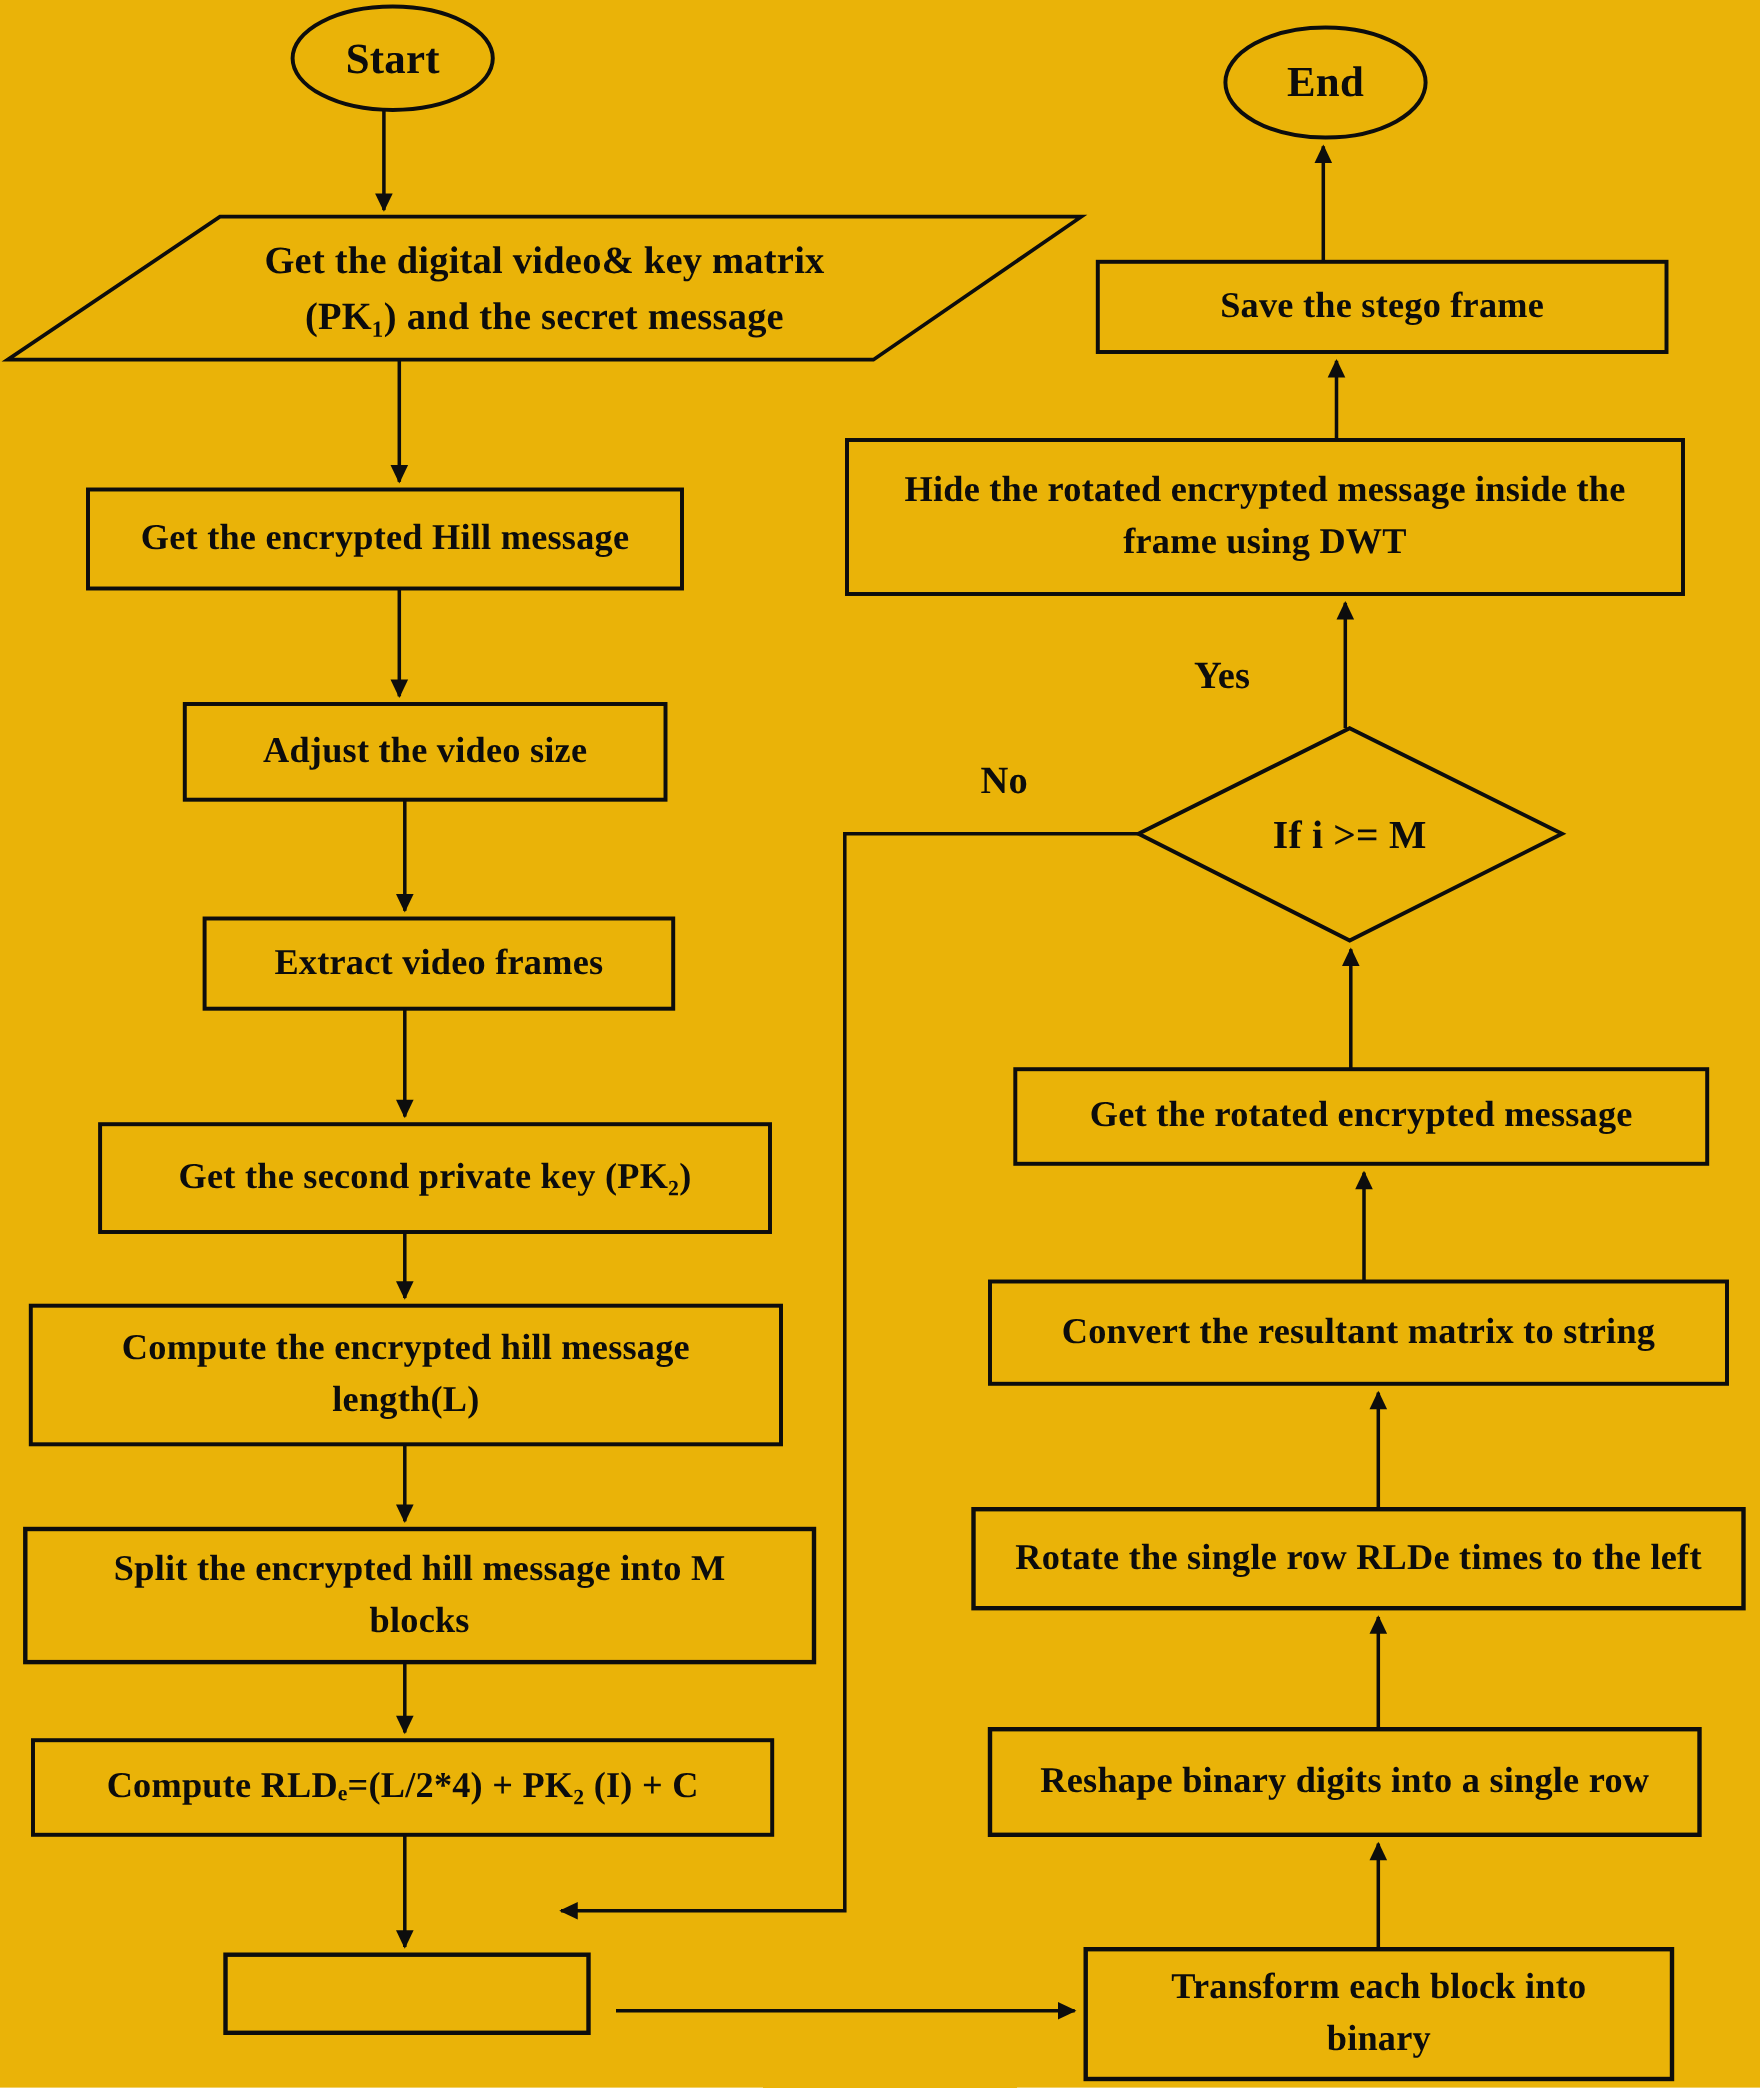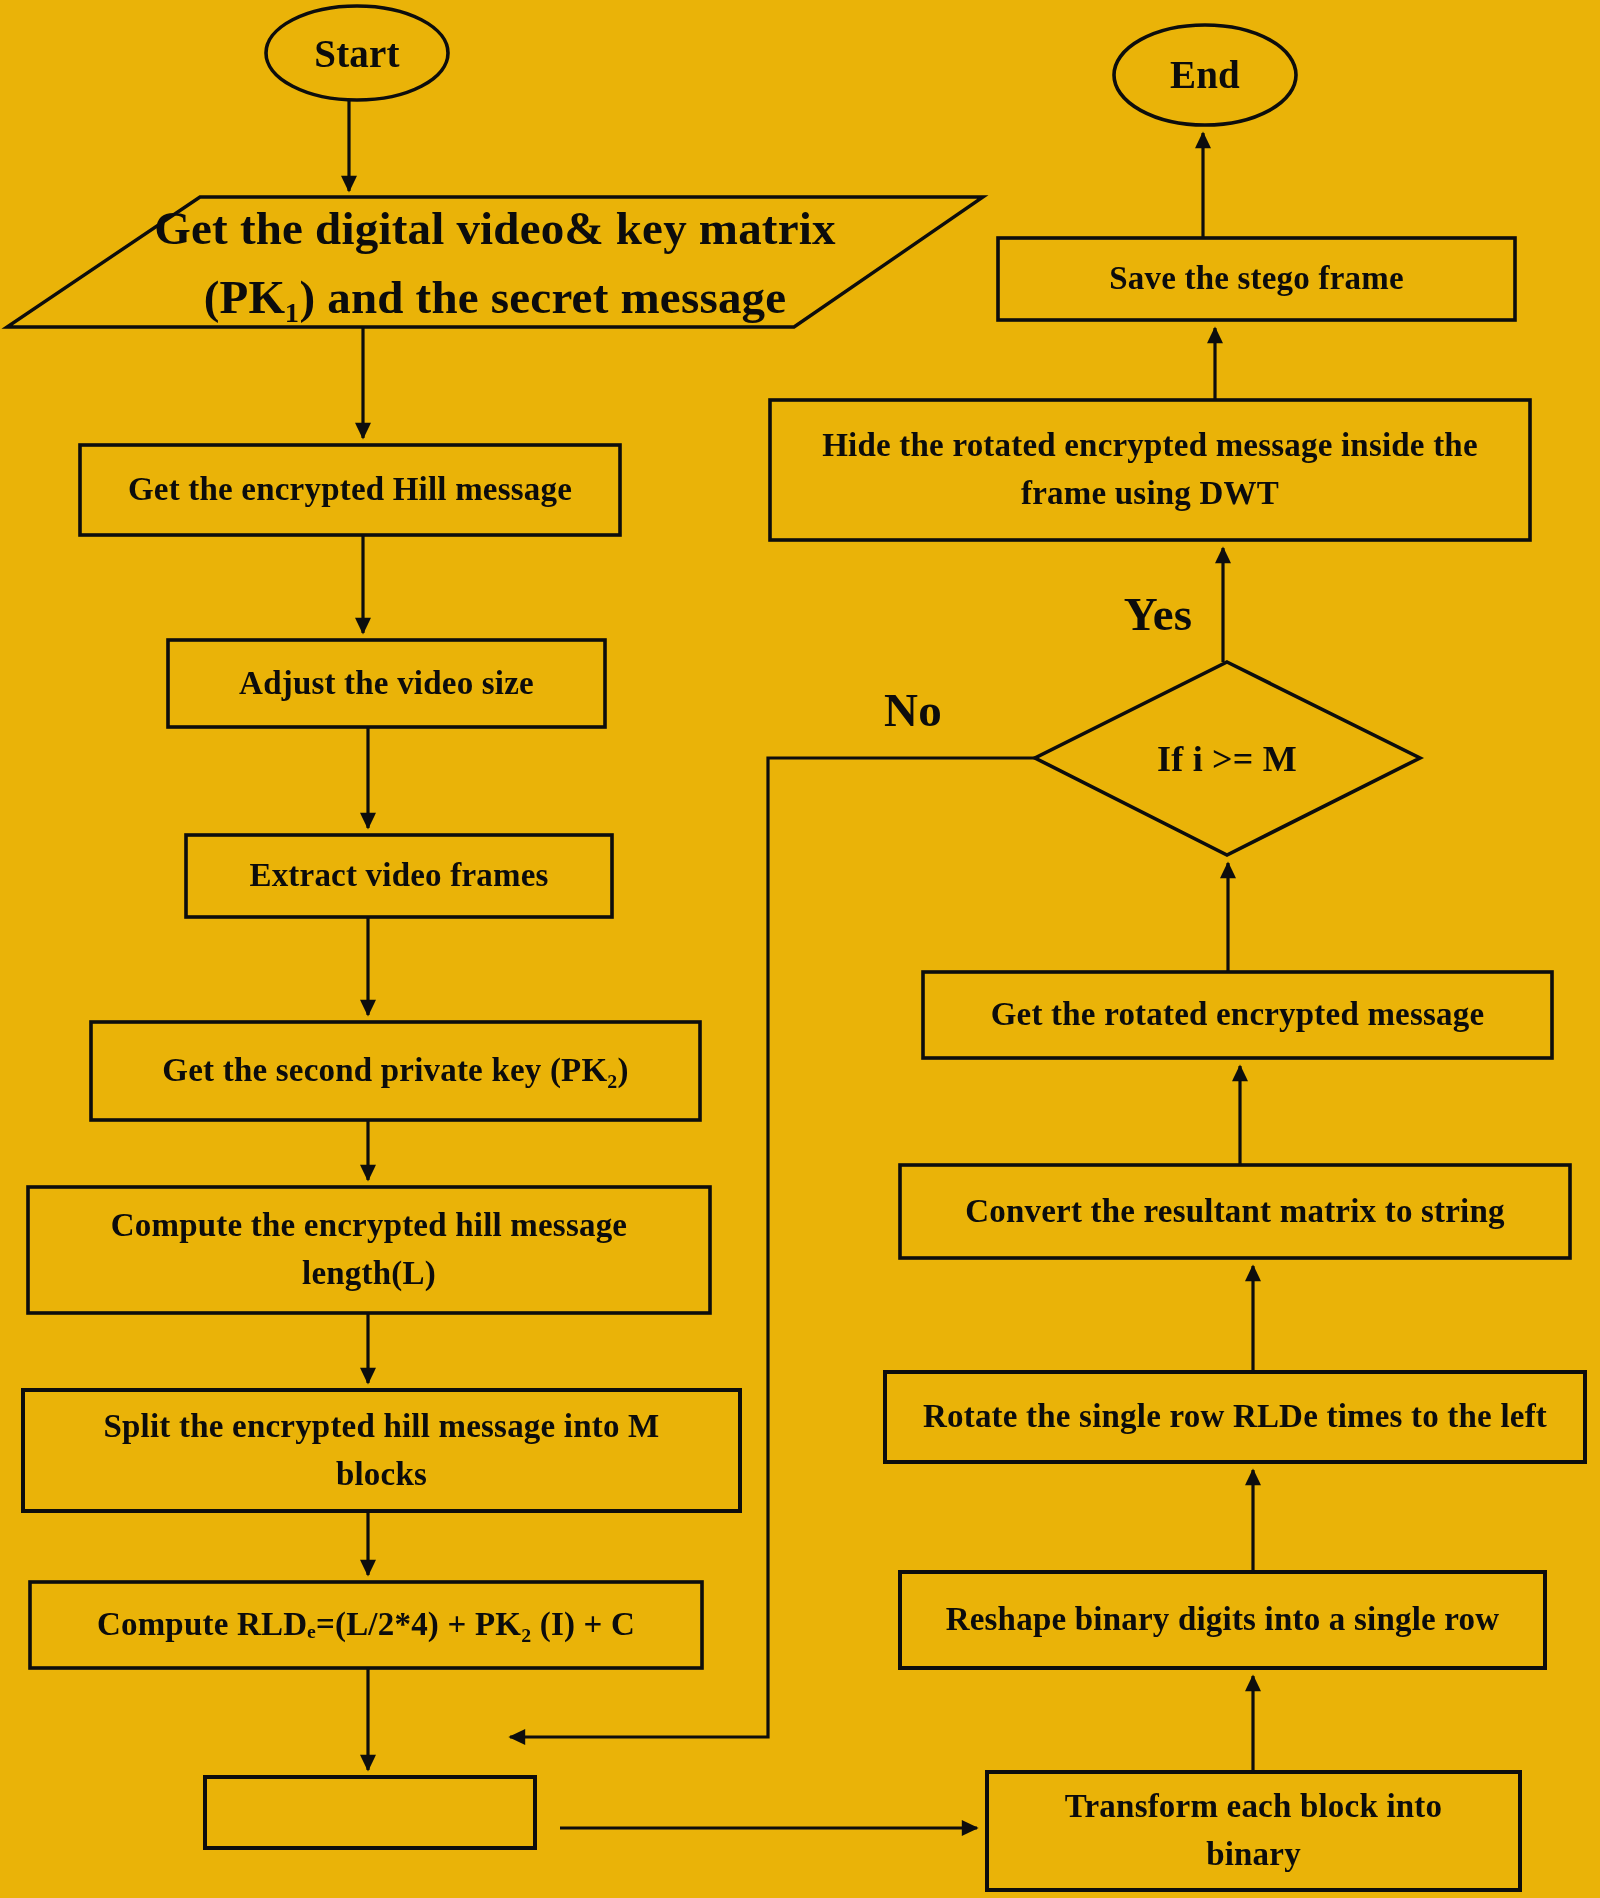--- a/index.html
+++ b/index.html
@@ -18,21 +18,21 @@
     text-align:center;
     font-weight:bold;
     font-size:33px;
     line-height:1.45;
     white-space:pre-line;
     letter-spacing:0.2px;
     color:#0c0c0c;
   }
   .lbl.big{font-size:39px;}
   .lbl.mid{font-size:36px;}
-  .lbl.tag{font-size:47px;}
+  .lbl.tag{font-size:35px;}
 </style>
 </head>
 <body>
 
 <div id="canvas">
 
   <svg id="shapes" viewBox="0 0 1600 1898" xmlns="http://www.w3.org/2000/svg">
     <defs>
       <marker id="arrow" viewBox="0 0 12 12" refX="10.5" refY="6" markerWidth="6" markerHeight="6" orient="auto">
         <path d="M1,1 L11.5,6 L1,11 Z" fill="#0d0d0d"></path>
@@ -107,16 +107,16 @@
   <div class="lbl" style="left:770px;top:400px;width:760px;height:140px;">Hide the rotated encrypted message inside the
 frame using DWT</div>
   <div class="lbl mid" style="left:1065px;top:714px;width:324px;height:90px;">If i &gt;= M</div>
   <div class="lbl" style="left:923px;top:972px;width:629px;height:86px;">Get the rotated encrypted message</div>
   <div class="lbl" style="left:885px;top:1372px;width:700px;height:90px;">Rotate the single row RLDe times to the left</div>
   <div class="lbl" style="left:900px;top:1165px;width:670px;height:93px;">Convert the resultant matrix to string</div>
   <div class="lbl" style="left:900px;top:1572px;width:645px;height:96px;">Reshape binary digits into a single row</div>
   <div class="lbl" style="left:987px;top:1772px;width:533px;height:118px;">Transform each block into
 binary</div>
 
-  <div class="lbl tag" style="left:1103px;top:592px;width:110px;height:44px;font-family:Liberation Serif, serif;">Yes</div>
+  <div class="lbl tag" style="left:1056px;top:592px;width:110px;height:44px;font-family:Liberation Serif, serif;">Yes</div>
   <div class="lbl tag" style="left:858px;top:688px;width:110px;height:44px;">No</div>
 
 </div>
 
 </body></html>

